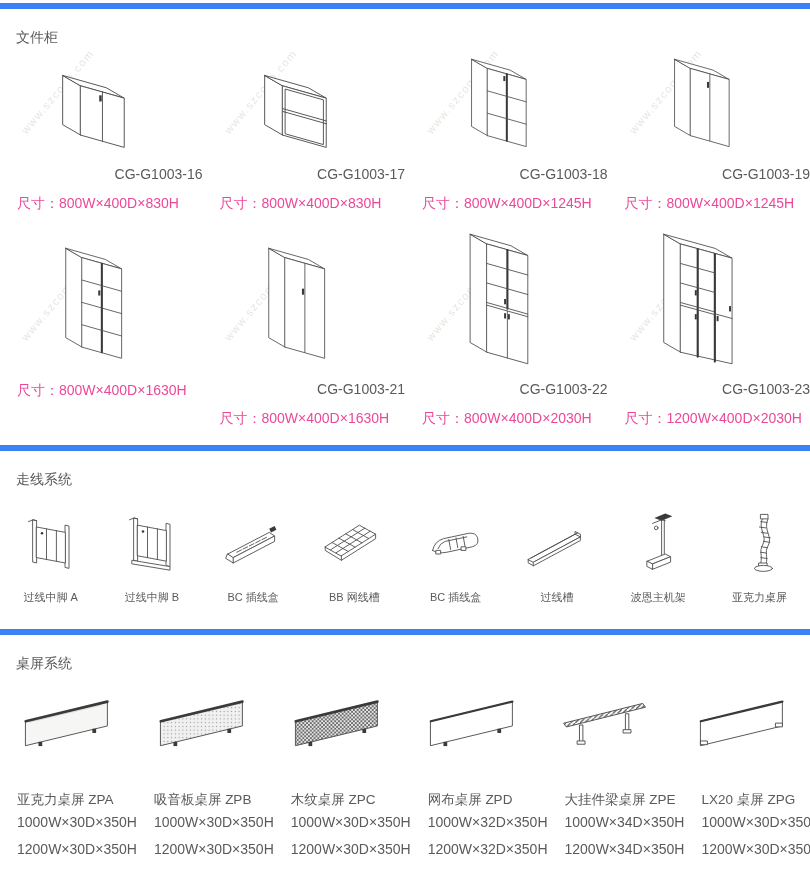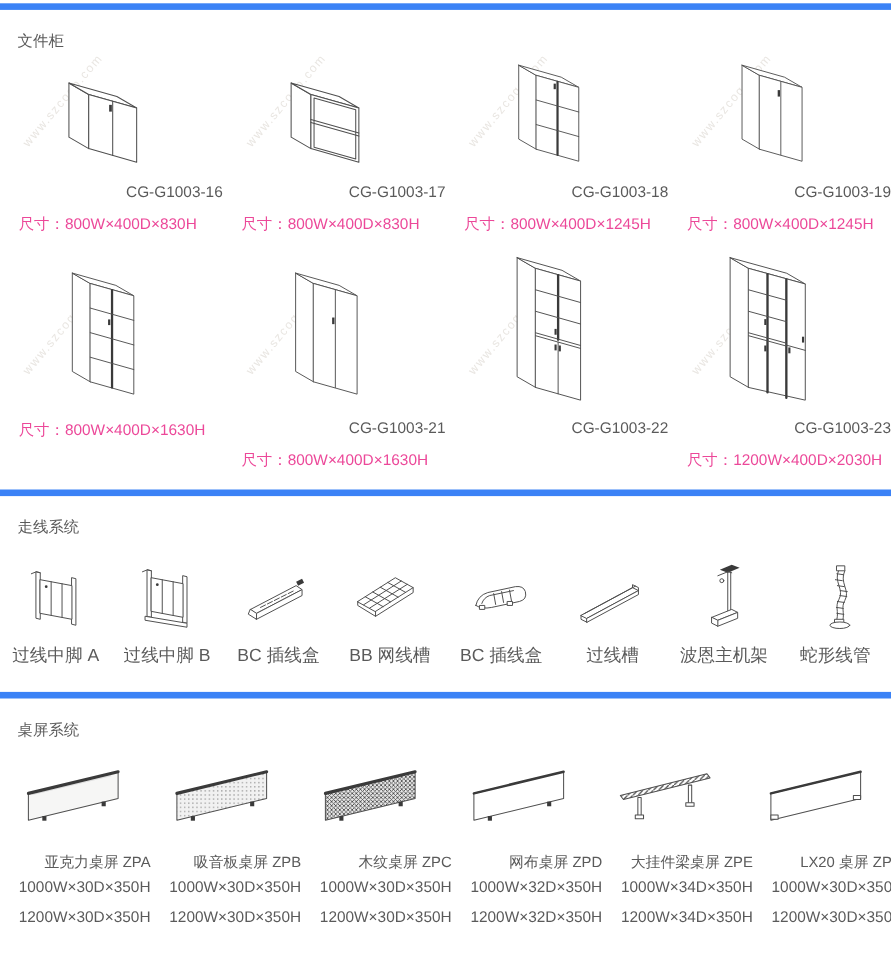--- a/index.html
+++ b/index.html
@@ -25,27 +25,27 @@
   .wm {
     position:absolute; left:14%; bottom:18%;
     transform:rotate(-50deg); transform-origin:left bottom;
     color:#e9e6e2; font-size:11px; letter-spacing:1.5px; z-index:0;
     white-space:nowrap; pointer-events:none;
   }
 
   
   .wire-grid { display:grid; grid-template-columns:repeat(8,1fr); margin-top:16px; }
   .wire-draw { height:76px; display:flex; align-items:flex-end; justify-content:center; }
-  .wire-label { text-align:center; font-size:16px; margin-top:7px; height:18px; line-height:18px; white-space:nowrap; color:#5a5a5a; }
+  .wire-label { text-align:center; font-size:11px; margin-top:7px; height:18px; line-height:18px; white-space:nowrap; color:#5a5a5a; }
   #wiring { padding-bottom:23px; }
 
   
   .scr-grid { display:grid; grid-template-columns:repeat(6,1fr); margin-top:20px; }
   .scr-draw { height:62px; display:flex; align-items:flex-end; justify-content:center; }
-  .scr-text { padding-left:17px;text-align:right; }
+  .scr-text { margin-top:16px; padding-left:17px; }
   .scr-name { font-size:13.5px; height:18px; line-height:18px; white-space:nowrap; color:#5a5a5a; }
   .scr-dim  { font-size:14px; height:27px; line-height:27px; white-space:nowrap; color:#5a5a5a; }
 
   svg.draw { stroke:#4f4f4f; stroke-width:1; fill:#fff; stroke-linejoin:round; stroke-linecap:round; }
   svg.draw .nofill { fill:none; }
   svg.draw .dark { fill:#3a3a3a; stroke:none; }
   svg.draw .thick { stroke-width:2.4; stroke:#3a3a3a; }
 </style>
 </head>
 <body>
@@ -184,20 +184,21 @@
             <line x1="28" y1="62" x2="74" y2="75"></line>
             <line x1="28" y1="84" x2="74" y2="97"></line>
             <line x1="28" y1="87" x2="74" y2="100"></line>
             <line x1="51" y1="93.5" x2="51" y2="146.5"></line>
             <rect class="dark" x="47.3" y="80" width="2.2" height="6"></rect>
             <rect class="dark" x="47.3" y="96" width="2.2" height="6"></rect>
             <rect class="dark" x="51.6" y="97" width="2.2" height="6"></rect>
           </svg>
         </div>
         <div class="model">CG-G1003-22</div>
+        <div class="size">尺寸：800W×400D×2030H</div>
       </div>
 
       <div class="cab-cell">
         <div class="cab-draw">
           <span class="wm">www.szcogo.com</span>
           <svg class="draw" width="100" height="142" viewBox="0 0 112 160">
             <polygon points="24,18 5,7 5,129 24,140"></polygon>
             <polygon points="24,18 82,34 63,23 5,7"></polygon>
             <polygon points="24,18 82,34 82,153 24,140"></polygon>
             <line class="thick" x1="43.3" y1="24" x2="43.3" y2="145"></line>
@@ -344,21 +345,21 @@
             <line x1="45.5" y1="31" x2="52.5" y2="32"></line>
             <line x1="45" y1="36" x2="52" y2="37"></line>
             <line x1="42.5" y1="42" x2="49.5" y2="43"></line>
             <line x1="41.5" y1="48" x2="48.5" y2="49"></line>
             <line x1="42" y1="54" x2="49" y2="55"></line>
             <rect x="42" y="6" width="8" height="5"></rect>
             <rect x="40" y="60" width="9" height="4"></rect>
             <ellipse cx="45" cy="66" rx="10" ry="3.3"></ellipse>
           </svg>
         </div>
-        <div class="wire-label">蛇形线管</div>
+        <div class="wire-label">亚克力桌屏</div>
       </div>
     </div>
   </section>
 
   <section id="screens">
     <div class="sec-head">桌屏系统</div>
 
     <div class="scr-grid">
 
       <div class="scr-cell">

